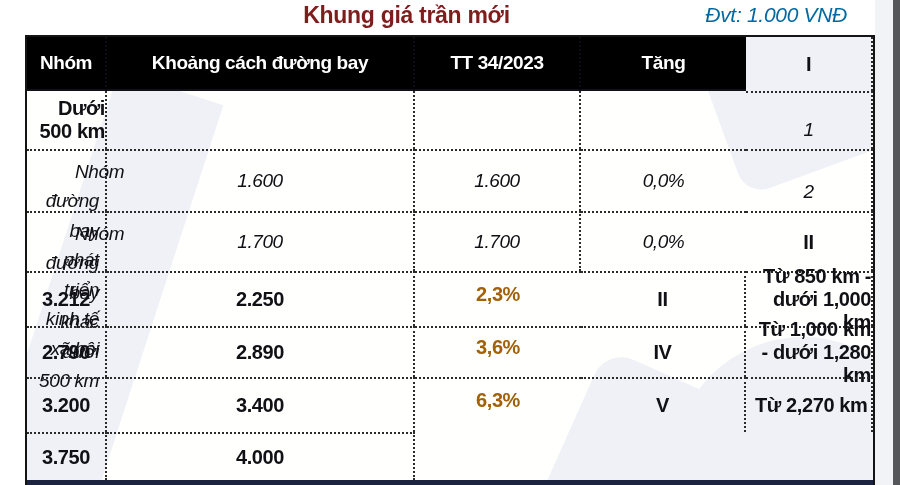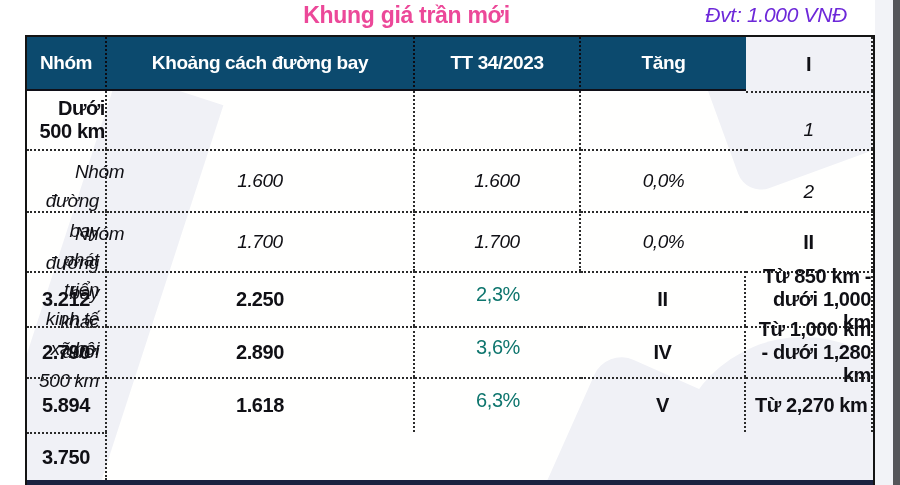--- a/index.html
+++ b/index.html
@@ -2,23 +2,23 @@
 <html><head>
 <meta charset="utf-8">
 <style>
   * { margin:0; padding:0; box-sizing:border-box; }
   html,body { width:900px; height:485px; overflow:hidden; background:#ffffff;
               font-family:"Liberation Sans", sans-serif; }
   .stage { position:relative; width:900px; height:485px; background:#ffffff; }
 
   
   .doc-title { position:absolute; top:2px; left:0; width:813px; text-align:center;
-               font-size:23px; font-weight:bold; color:#ec4899; letter-spacing:-0.3px; }
+               font-size:23px; font-weight:bold; color:#7f1d1d; letter-spacing:-0.3px; }
   .unit-note { position:absolute; top:3px; right:53px; font-size:21px; font-style:italic;
-               color:#6d28d9; letter-spacing:-0.3px; }
+               color:#0369a1; letter-spacing:-0.3px; }
   .viewer-edge { position:absolute; top:0; right:0; width:7px; height:485px; background:#55565a; }
   .right-margin { position:absolute; top:0; right:7px; width:18px; height:485px; background:#f2f3f7; }
 
   
   .price-table { position:absolute; left:25px; top:35px; width:850px; height:450px;
                  border:2px solid #141414; border-bottom:none; background:#fffffe; overflow:hidden; }
   .bottom-bar { position:absolute; left:0; bottom:0; width:100%; height:5px; background:#1b2340; z-index:3; }
 
   
   .wm { position:absolute; background:#f0f1f6; z-index:0; }
@@ -30,31 +30,31 @@
   .grid { position:relative; z-index:1; display:grid; width:100%; height:443px;
           grid-template-columns:80px 1fr 166px 165px 127px;
           grid-template-rows:54px 58px 62px 60px 55px 51px 55px 1fr; }
 
   .cell { display:flex; align-items:center; justify-content:center;
           font-size:20px; color:#101015; letter-spacing:-0.4px; background:transparent; }
   .cell.v-sep { border-right:2px dotted #2b2b2b; }
   .cell.h-sep { border-top:2px dotted #2b2b2b; }
 
   
-  .hcell { background:#0c4a6e; color:#ffffff; font-weight:bold; font-size:19px;
+  .hcell { background:#000000; color:#ffffff; font-weight:bold; font-size:19px;
            border-bottom:2px solid #101018; }
   .hcell.v-sep { border-right:2px dotted #0c0c14; }
 
   
   .bold  { font-weight:bold; }
   .ital  { font-style:italic; font-weight:normal; font-size:19px; }
   .route { justify-content:flex-start; padding-left:9px; text-align:right; }
   .route.ital { display:block; padding:6px 6px 0 8px; line-height:1.55; text-indent:40px; }
   .grp-sub { align-items:flex-end; padding-bottom:8px; }
-  .chg-up { color:#0f766e; font-weight:normal; padding-bottom:10px; }
+  .chg-up { color:#a16207; font-weight:bold; padding-bottom:10px; }
   .num { font-weight:bold; }
   .num.ital { font-weight:normal; }
 </style>
 </head>
 <body>
 
 <div class="stage">
 
   <div class="doc-title">Khung giá trần mới</div>
   <div class="unit-note">Đvt: 1.000 VNĐ</div>
@@ -96,27 +96,28 @@
       <div class="cell h-sep chg-up">2,3%</div>
 
       <div class="cell v-sep h-sep bold">II</div>
       <div class="cell v-sep h-sep bold route">Từ 850 km - dưới 1,000 km</div>
       <div class="cell v-sep h-sep num">2.790</div>
       <div class="cell v-sep h-sep num">2.890</div>
       <div class="cell h-sep chg-up">3,6%</div>
 
       <div class="cell v-sep h-sep bold">IV</div>
       <div class="cell v-sep h-sep bold route">Từ 1,000 km - dưới 1,280 km</div>
-      <div class="cell v-sep h-sep num">5.894</div>
-      <div class="cell v-sep h-sep num">1.618</div>
+      <div class="cell v-sep h-sep num">3.200</div>
+      <div class="cell v-sep h-sep num">3.400</div>
       <div class="cell h-sep chg-up">6,3%</div>
 
       <div class="cell v-sep h-sep bold">V</div>
       <div class="cell v-sep h-sep bold route">Từ 2,270 km</div>
       <div class="cell v-sep h-sep num">3.750</div>
+      <div class="cell v-sep h-sep num">4.000</div>
     </div>
 
     <div class="bottom-bar"></div>
   </div>
 
   <div class="right-margin"></div>
   <div class="viewer-edge"></div>
 </div>
 
 </body></html>

